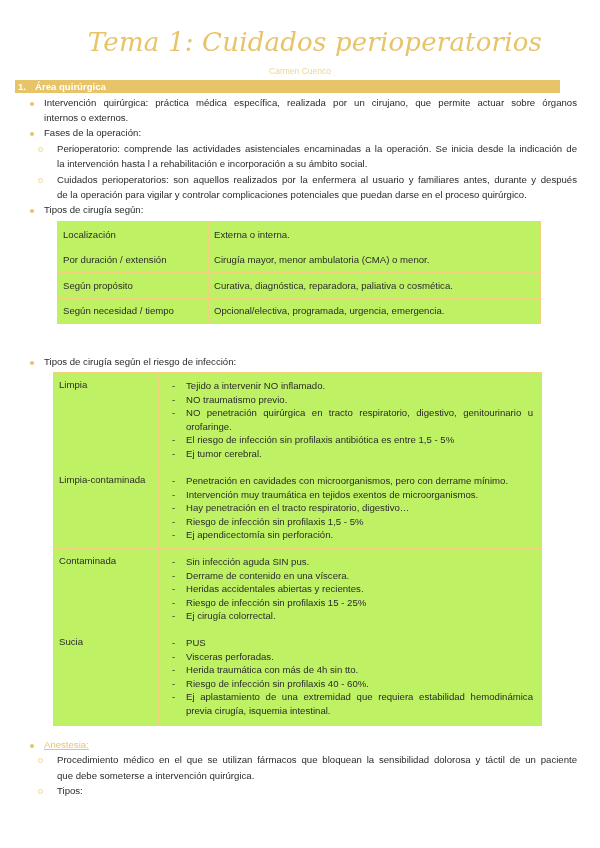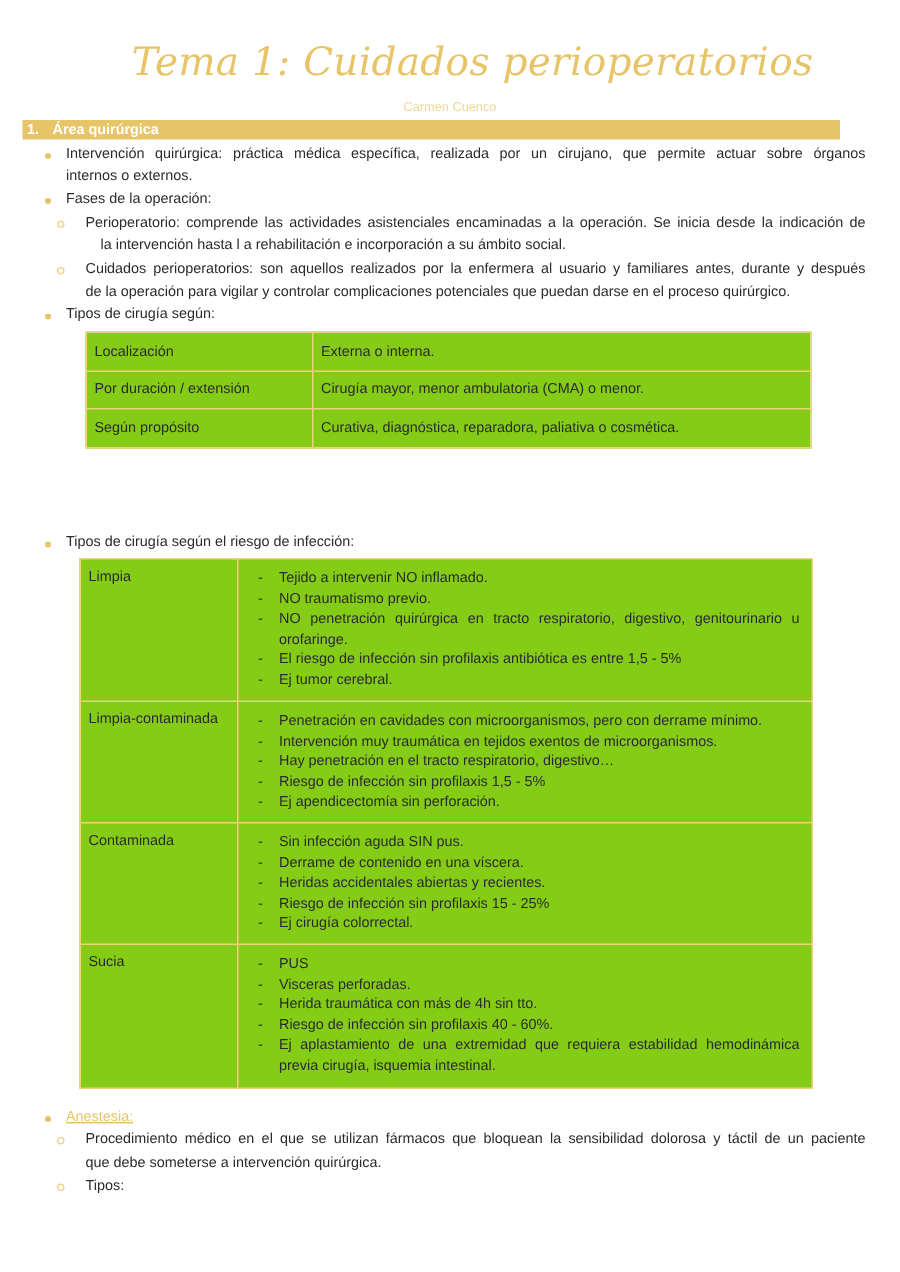--- a/index.html
+++ b/index.html
@@ -26,21 +26,21 @@
   .bullet-dot {
     position: absolute; width: 4px; height: 4px; border-radius: 50%;
     background: #e8c468;
   }
   .bullet-ring {
     position: absolute; width: 5px; height: 5px; border-radius: 50%;
     border: 1px solid #f0d68e; background: transparent;
   }
   .justify { text-align: justify; text-align-last: justify; }
 
-  table { border-collapse: collapse; position: absolute; background: #84cc16; }
+  table { border-collapse: collapse; position: absolute; background: #bef264; }
   td { border: 1.5px solid #f0d27a; vertical-align: top; font-size: 9.6px; color: #2b2b2b; }
 
   #t1 { left: 57px; top: 221px; width: 484px; }
   #t1 td { height: 25.5px; vertical-align: middle; padding-left: 5px; }
   #t1 td.c1 { width: 151px; }
 
   #t2 { left: 53px; top: 372px; width: 489px; }
   #t2 td.c1 { width: 105px; padding: 6px 0 0 5px; }
   #t2 td.c2 { padding: 6px 8px 6px 13px; }
   .dash-list { list-style: none; }
@@ -62,21 +62,21 @@
 
 <span class="bullet-dot" style="left:30px; top:102px;"></span>
 <div class="line justify" style="left:44px; top:96px; width:533px;">Intervención quirúrgica: práctica médica específica, realizada por un cirujano, que permite actuar sobre órganos</div>
 <div class="line" style="left:44px; top:111px;">internos o externos.</div>
 
 <span class="bullet-dot" style="left:30px; top:132px;"></span>
 <div class="line" style="left:44px; top:126px;">Fases de la operación:</div>
 
 <span class="bullet-ring" style="left:38px; top:147px;"></span>
 <div class="line justify" style="left:57px; top:142px; width:520px;">Perioperatorio: comprende las actividades asistenciales encaminadas a la operación. Se inicia desde la indicación de</div>
-<div class="line" style="left:67px; top:157px;">la intervención hasta l a rehabilitación e incorporación a su ámbito social.</div>
+<div class="line" style="left:57px; top:157px;">la intervención hasta l a rehabilitación e incorporación a su ámbito social.</div>
 
 <span class="bullet-ring" style="left:38px; top:178px;"></span>
 <div class="line justify" style="left:57px; top:173px; width:520px;">Cuidados perioperatorios: son aquellos realizados por la enfermera al usuario y familiares antes, durante y después</div>
 <div class="line" style="left:57px; top:188px;">de la operación para vigilar y controlar complicaciones potenciales que puedan darse en el proceso quirúrgico.</div>
 
 <span class="bullet-dot" style="left:30px; top:209px;"></span>
 <div class="line" style="left:44px; top:203px;">Tipos de cirugía según:</div>
 
 <table id="t1">
   <tbody>
@@ -84,20 +84,24 @@
     <td class="c1">Localización</td>
     <td>Externa o interna.</td>
   </tr>
   <tr>
     <td class="c1">Por duración / extensión</td>
     <td>Cirugía mayor, menor ambulatoria (CMA) o menor.</td>
   </tr>
   <tr>
     <td class="c1">Según propósito</td>
     <td>Curativa, diagnóstica, reparadora, paliativa o cosmética.</td>
+  </tr>
+  <tr>
+    <td class="c1">Según necesidad / tiempo</td>
+    <td>Opcional/electiva, programada, urgencia, emergencia.</td>
   </tr>
 </tbody>
   </table>
 
 <span class="bullet-dot" style="left:30px; top:361px;"></span>
 <div class="line" style="left:44px; top:355px;">Tipos de cirugía según el riesgo de infección:</div>
 
 <table id="t2">
   <tbody>
       <tr style="height:95px;margin-left:26px;">

